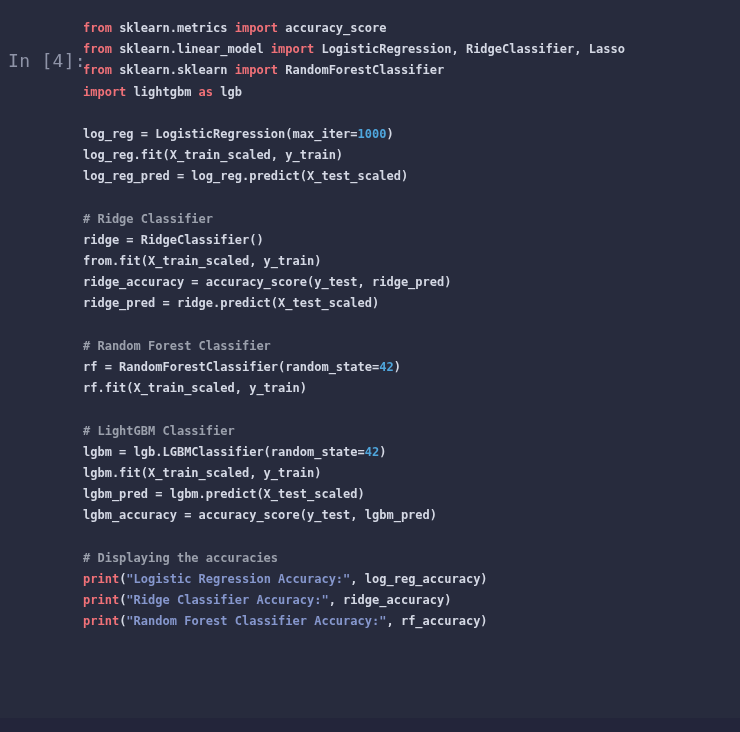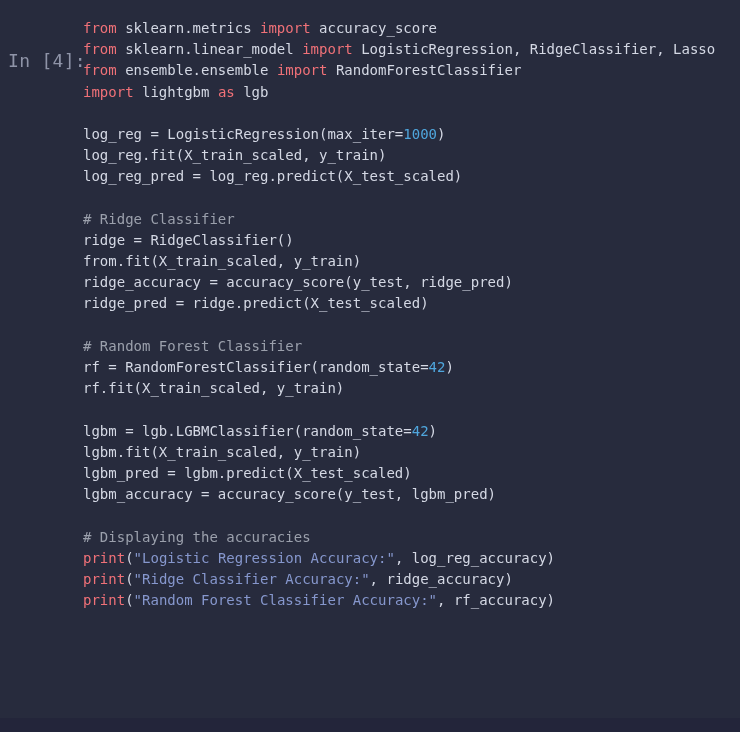--- a/index.html
+++ b/index.html
@@ -49,24 +49,25 @@
     position: absolute;
     left: 83px;
     top: 18px;
     width: 657px;
     height: 700px;
     overflow: hidden;
   }
   .code-line {
     height: 21.2px;
     line-height: 21.2px;
-    font-size: 14px;
+    font-size: 12px;
     white-space: pre;
     color: #d4d8e4;
     letter-spacing: 0px;
+    font-weight: bold;
   }
   .tok-kw      { color: #f07178; }
   .tok-fn      { color: #f07178; }
   .tok-num     { color: #4fa6dd; text-align: center; }
   .tok-str     { color: #8697cd; }
   .tok-com     { color: #9ba0ac; }
   .tok-id      { color: #d4d8e4; }
   .tok-punc    { color: #d4d8e4; }
 </style>
 </head>
@@ -74,37 +75,38 @@
 
 <div id="screen">
 
   <div id="cell">
 
     <div id="prompt">In [4]:</div>
 
     <div id="code-area">
         <div class="code-line"><span class="tok-kw">from </span><span class="tok-id">sklearn.metrics </span><span class="tok-kw">import </span><span class="tok-id">accuracy_score</span></div>
         <div class="code-line"><span class="tok-kw">from </span><span class="tok-id">sklearn.linear_model </span><span class="tok-kw">import </span><span class="tok-id">LogisticRegression, RidgeClassifier, Lasso</span></div>
-        <div class="code-line"><span class="tok-kw">from </span><span class="tok-id">ensemble.ensemble </span><span class="tok-kw">import </span><span class="tok-id">RandomForestClassifier</span></div>
+        <div class="code-line"><span class="tok-kw">from </span><span class="tok-id">sklearn.sklearn </span><span class="tok-kw">import </span><span class="tok-id">RandomForestClassifier</span></div>
         <div class="code-line"><span class="tok-kw">import </span><span class="tok-id">lightgbm </span><span class="tok-kw">as </span><span class="tok-id">lgb</span></div>
         <div class="code-line">&nbsp;</div>
         <div class="code-line"><span class="tok-id">log_reg = LogisticRegression(max_iter=</span><span class="tok-num">1000</span><span class="tok-punc">)</span></div>
         <div class="code-line"><span class="tok-id">log_reg.fit(X_train_scaled, y_train)</span></div>
         <div class="code-line"><span class="tok-id">log_reg_pred = log_reg.predict(X_test_scaled)</span></div>
         <div class="code-line">&nbsp;</div>
         <div class="code-line"><span class="tok-com"># Ridge Classifier</span></div>
         <div class="code-line"><span class="tok-id">ridge = RidgeClassifier()</span></div>
         <div class="code-line"><span class="tok-id">from.fit(X_train_scaled, y_train)</span></div>
         <div class="code-line"><span class="tok-id">ridge_accuracy = accuracy_score(y_test, ridge_pred)</span></div>
         <div class="code-line"><span class="tok-id">ridge_pred = ridge.predict(X_test_scaled)</span></div>
         <div class="code-line">&nbsp;</div>
         <div class="code-line"><span class="tok-com"># Random Forest Classifier</span></div>
         <div class="code-line"><span class="tok-id">rf = RandomForestClassifier(random_state=</span><span class="tok-num">42</span><span class="tok-punc">)</span></div>
         <div class="code-line"><span class="tok-id">rf.fit(X_train_scaled, y_train)</span></div>
         <div class="code-line">&nbsp;</div>
+        <div class="code-line"><span class="tok-com"># LightGBM Classifier</span></div>
         <div class="code-line"><span class="tok-id">lgbm = lgb.LGBMClassifier(random_state=</span><span class="tok-num">42</span><span class="tok-punc">)</span></div>
         <div class="code-line"><span class="tok-id">lgbm.fit(X_train_scaled, y_train)</span></div>
         <div class="code-line"><span class="tok-id">lgbm_pred = lgbm.predict(X_test_scaled)</span></div>
         <div class="code-line"><span class="tok-id">lgbm_accuracy = accuracy_score(y_test, lgbm_pred)</span></div>
         <div class="code-line">&nbsp;</div>
         <div class="code-line"><span class="tok-com"># Displaying the accuracies</span></div>
         <div class="code-line"><span class="tok-fn">print</span><span class="tok-punc">(</span><span class="tok-str">"Logistic Regression Accuracy:"</span><span class="tok-id">, log_reg_accuracy)</span></div>
         <div class="code-line"><span class="tok-fn">print</span><span class="tok-punc">(</span><span class="tok-str">"Ridge Classifier Accuracy:"</span><span class="tok-id">, ridge_accuracy)</span></div>
         <div class="code-line"><span class="tok-fn">print</span><span class="tok-punc">(</span><span class="tok-str">"Random Forest Classifier Accuracy:"</span><span class="tok-id">, rf_accuracy)</span></div>
       </div>

